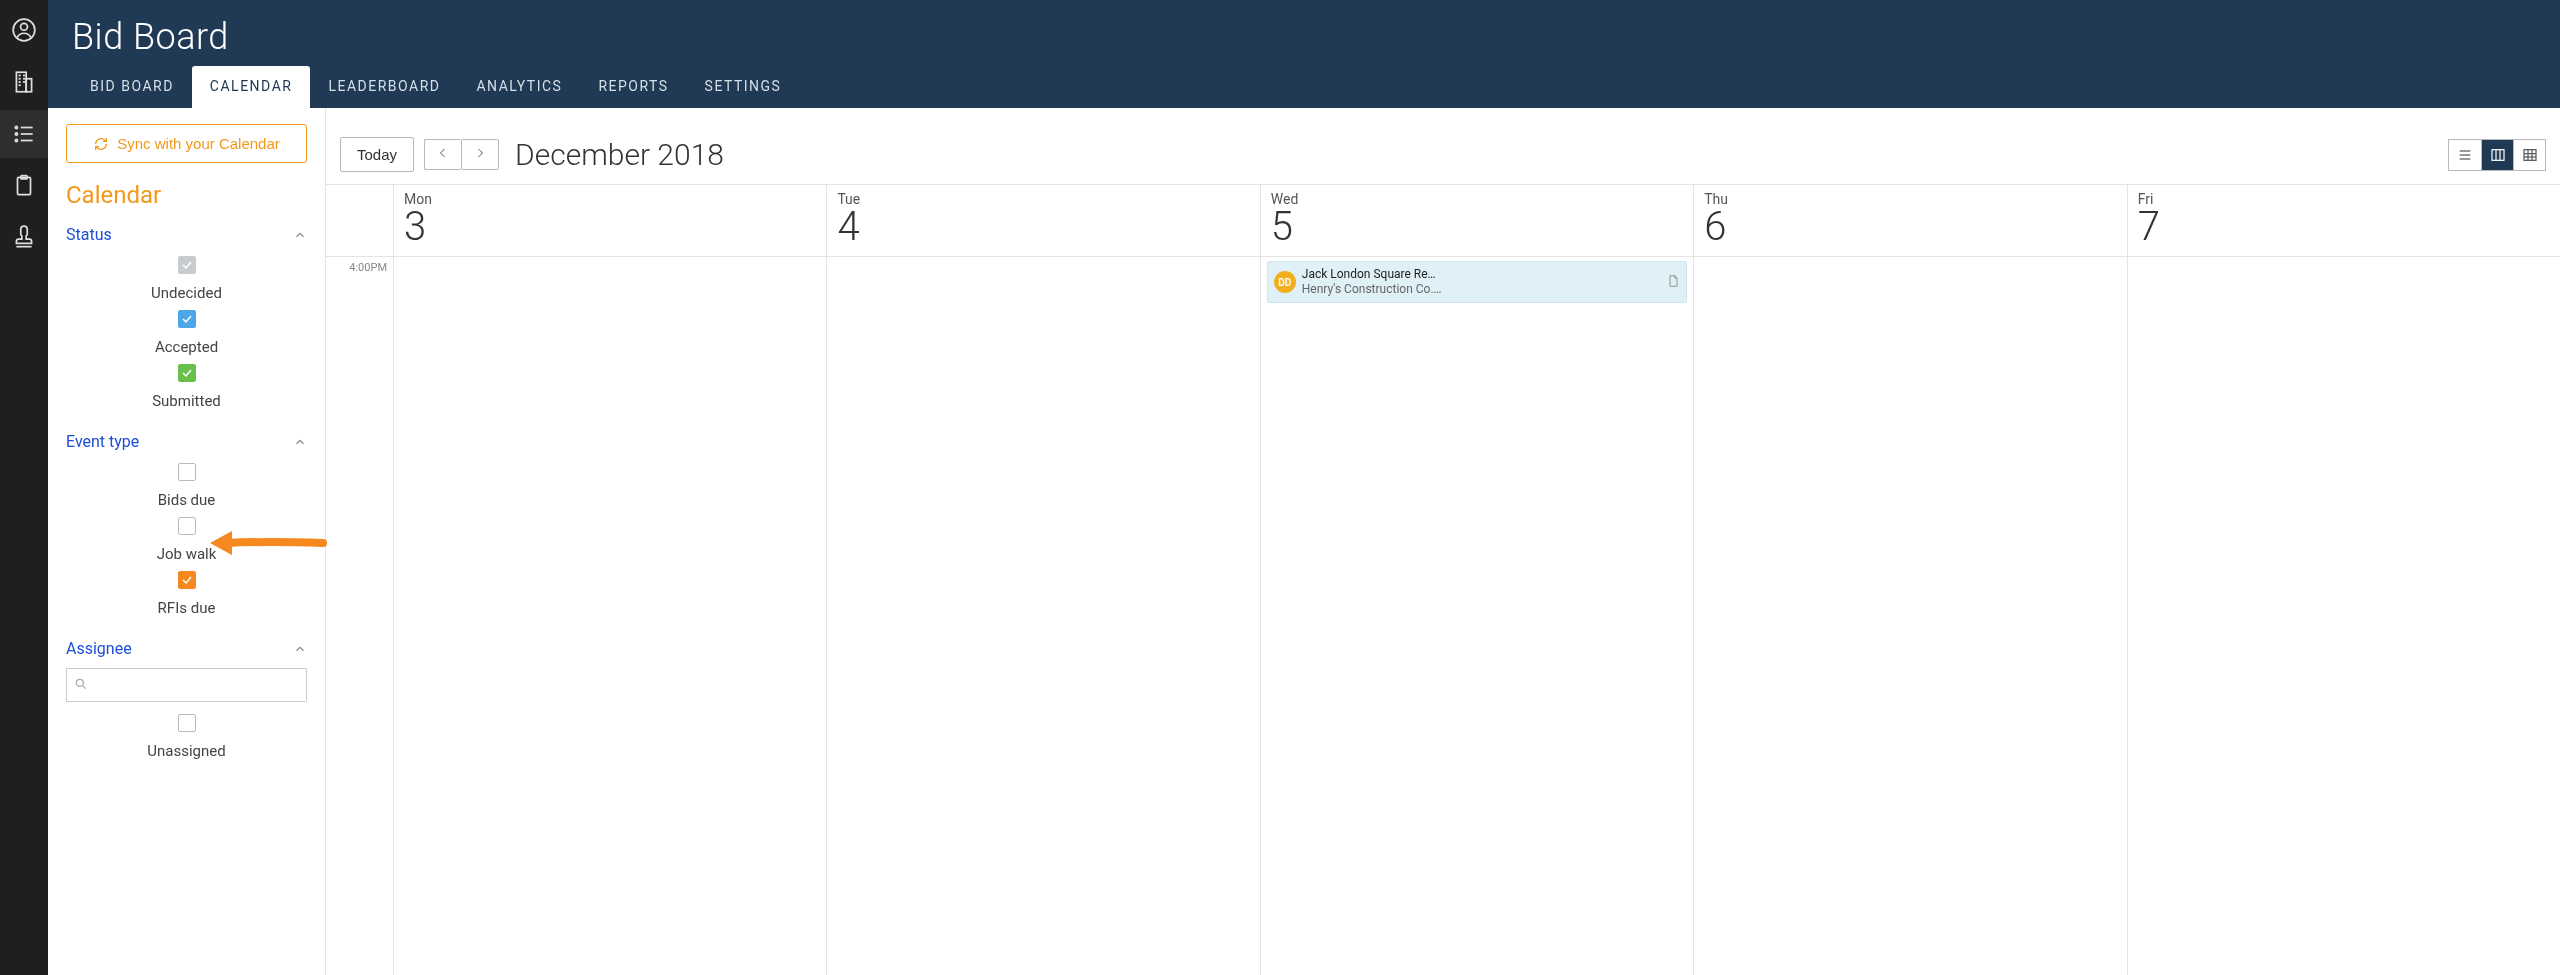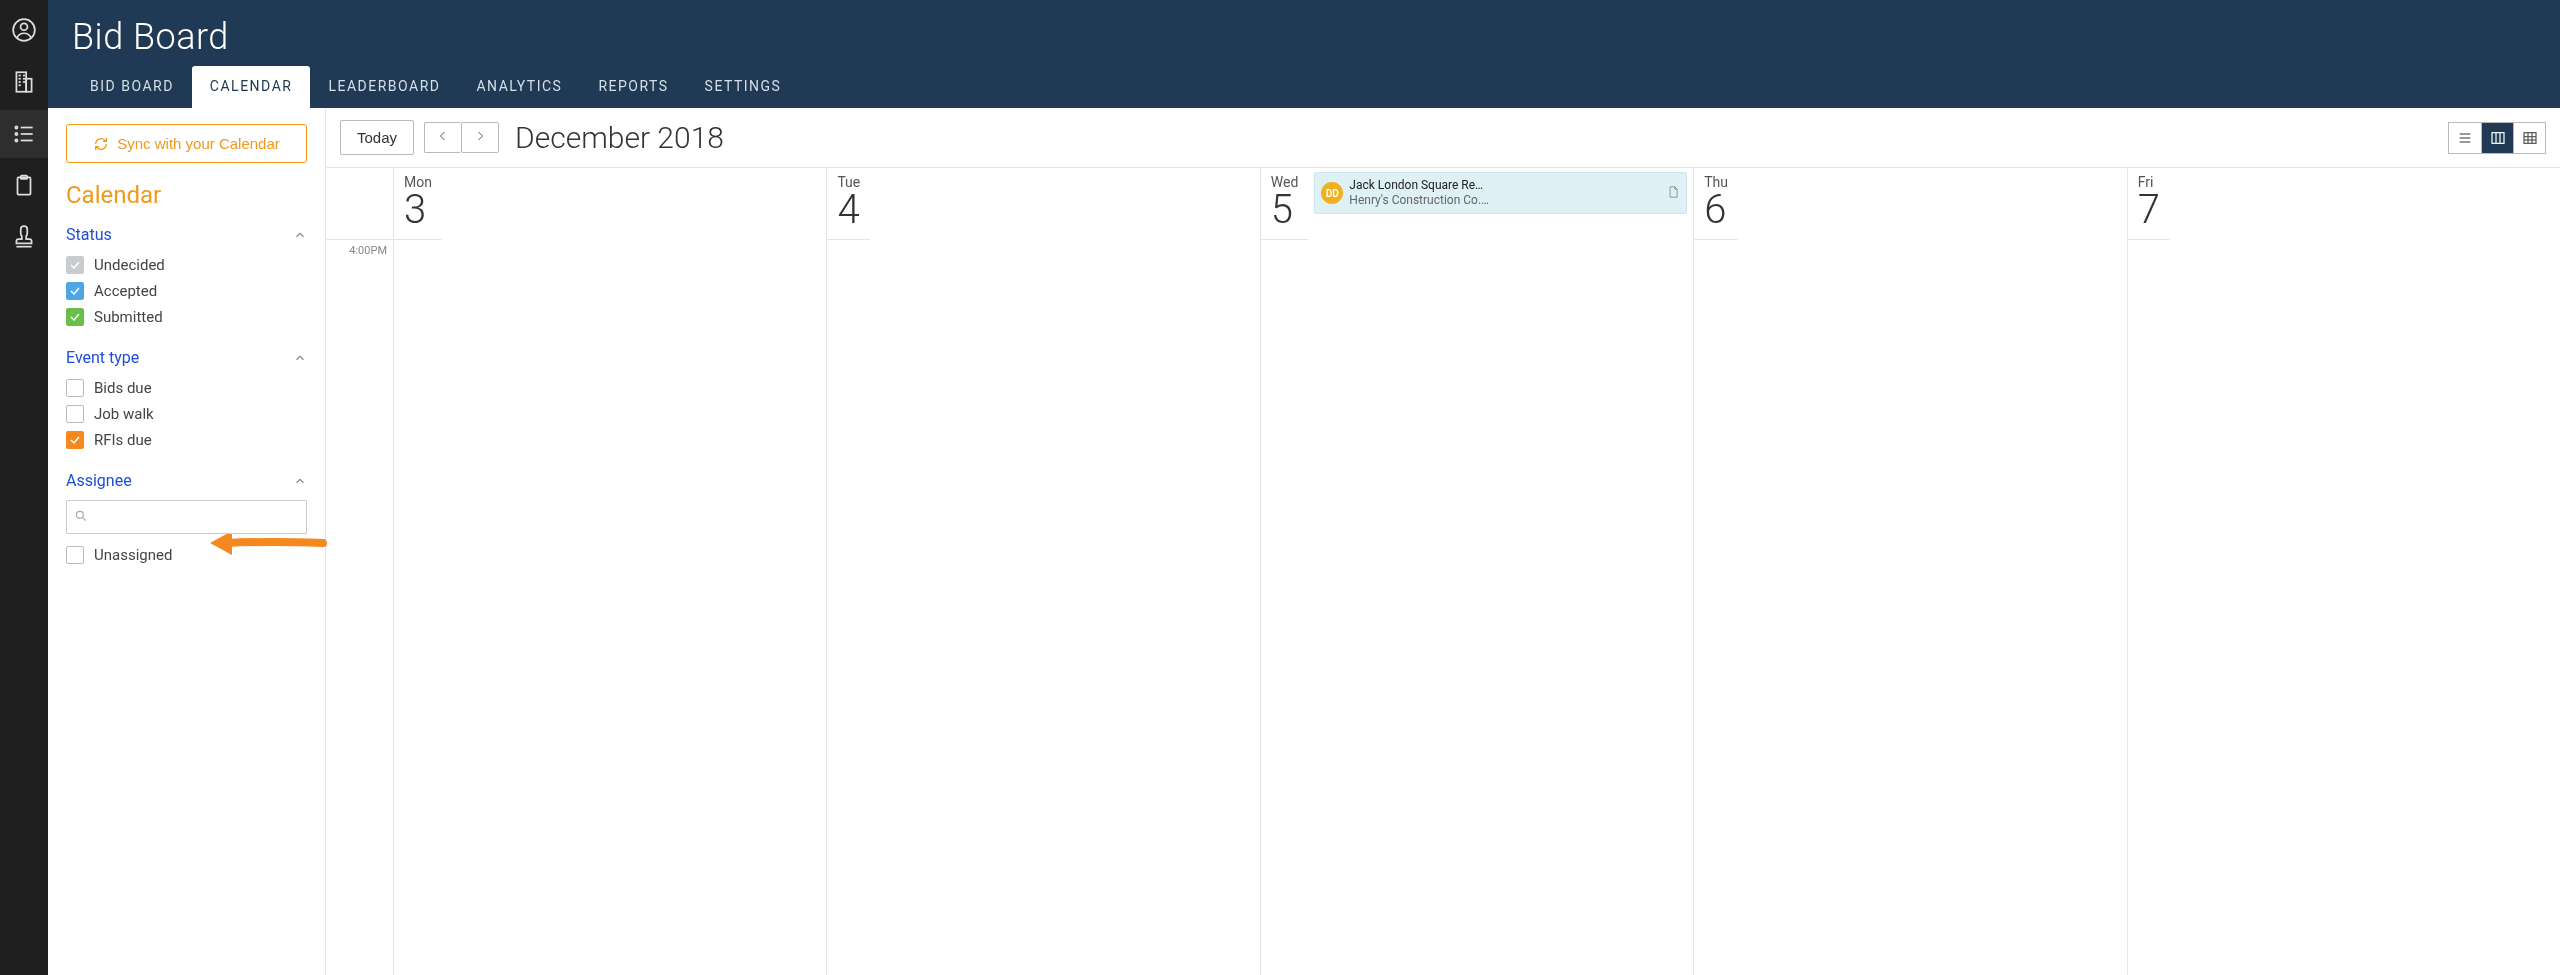--- a/index.html
+++ b/index.html
@@ -26,54 +26,54 @@
   .content { flex:1; display:flex; min-height:0; }
 
   
   .filters { width: 278px; border-right:1px solid #e4e4e4; padding: 16px 18px 18px 18px; }
   .sync-btn { width:100%; border:1px solid #f2981b; color:#f2981b; background:#fff; padding:10px 12px; border-radius:3px; font-size:15px; cursor:pointer; display:flex; align-items:center; justify-content:center; gap:8px;text-align:center; }
   .sync-btn svg { width:16px; height:16px; stroke:#f2981b; fill:none; stroke-width:2; }
   .filters h2 { color:#f2981b; font-weight:400; font-size:24px; margin: 18px 0 10px 0; }
   .fgroup-head { display:flex; justify-content:space-between; align-items:center; color:#1d4ed8; font-size:16px; padding:6px 0; cursor:pointer; }
   .fgroup-head svg { width:14px; height:14px; stroke:#888; fill:none; stroke-width:2; }
   .checks { margin: 6px 0 16px 0; display:flex; flex-direction:column; gap:8px; }
-  .chk { display:flex; align-items:center; gap:10px; font-size:15px; color:#444; cursor:pointer; }
+  .chk { display:flex; align-items:center; gap:10px; font-size:15px; color:#444; cursor:pointer;flex-direction:column; }
   .chk .box { width:18px; height:18px; border:1px solid #bbb; border-radius:2px; display:flex; align-items:center; justify-content:center; background:#fff; }
   .chk .box svg { width:12px; height:12px; stroke:#fff; fill:none; stroke-width:3; }
   .chk.blue .box { background:#4da6e6; border-color:#4da6e6; }
   .chk.green .box { background:#6abf4b; border-color:#6abf4b; }
   .chk.gray .box { background:#c9cccf; border-color:#c9cccf; }
   .chk.orange .box { background:#f5881f; border-color:#f5881f; }
   .search-wrap { position:relative; margin-top:4px; }
   .search-wrap input { width:100%; padding:8px 10px 8px 30px; border:1px solid #ccc; border-radius:1px; font-size:14px; }
   .search-wrap svg { position:absolute; left:8px; top:9px; width:14px; height:14px; stroke:#aaa; fill:none; stroke-width:2; }
 
   .arrow-annot { position:absolute; }
   .arrow-annot svg { width:120px; height:40px; }
 
   
-  .cal { flex:1; display:flex; flex-direction:column; min-width:0; }
+  .cal { flex:1; display:flex; flex-direction:column; min-width:0;margin-top:17px; }
   .cal-toolbar { display:flex; align-items:center; padding:12px 14px; gap:10px; }
   .btn { border:1px solid #b9b9b9; background:#fff; padding:8px 16px; font-size:15px; color:#333; cursor:pointer; border-radius:2px; }
   .nav-btns { display:flex; }
   .nav-btns .btn { padding:6px 12px; }
   .nav-btns .btn:first-child { border-right:none; }
   .cal-title { font-size:30px; font-weight:300; color:#333; margin-left:6px; }
   .view-toggle { margin-left:auto; display:flex; border:1px solid #b9b9b9; }
   .view-toggle .vt { width:32px; height:30px; display:flex; align-items:center; justify-content:center; cursor:pointer; background:#fff; }
   .view-toggle .vt.active { background:#203a55; }
   .view-toggle .vt svg { width:16px; height:16px; stroke:#555; fill:none; stroke-width:1.8; }
   .view-toggle .vt.active svg { stroke:#fff; }
   .view-toggle .vt + .vt { border-left:1px solid #b9b9b9; }
 
   .cal-grid { flex:1; display:flex; border-top:1px solid #e4e4e4; }
   .timecol { width:68px; border-right:1px solid #e4e4e4; }
   .timecol .thead { height:72px; border-bottom:1px solid #e4e4e4; }
   .timecol .tlabel { font-size:11px; color:#888; text-align:right; padding:4px 6px 0 0; }
-  .daycol { flex:1; border-right:1px solid #e4e4e4; display:flex; flex-direction:row; }
+  .daycol { flex:1; border-right:1px solid #e4e4e4; display:flex; flex-direction:column; }
   .daycol:last-child { border-right:none; }
   .dayhead { height:72px; border-bottom:1px solid #e4e4e4; padding:6px 10px; }
   .dayhead .dow { font-size:14px; color:#555; }
   .dayhead .dnum { font-size:40px; font-weight:300; color:#333; line-height:1; }
   .daybody { flex:1; position:relative; }
 
   .event { position:absolute; left:6px; right:6px; top:4px; background:#dff0f7; border-radius:2px; padding:5px 6px; display:flex; align-items:center; gap:6px; border:1px solid #cfe6f1; }
   .event .avatar { width:22px; height:22px; border-radius:50%; background:#f2b01e; color:#fff; font-size:10px; font-weight:600; display:flex; align-items:center; justify-content:center; flex-shrink:0; }
   .event .etext { flex:1; min-width:0; font-size:12px; line-height:1.25; }
   .event .etext .l1 { color:#222; white-space:nowrap; overflow:hidden; text-overflow:ellipsis; }

